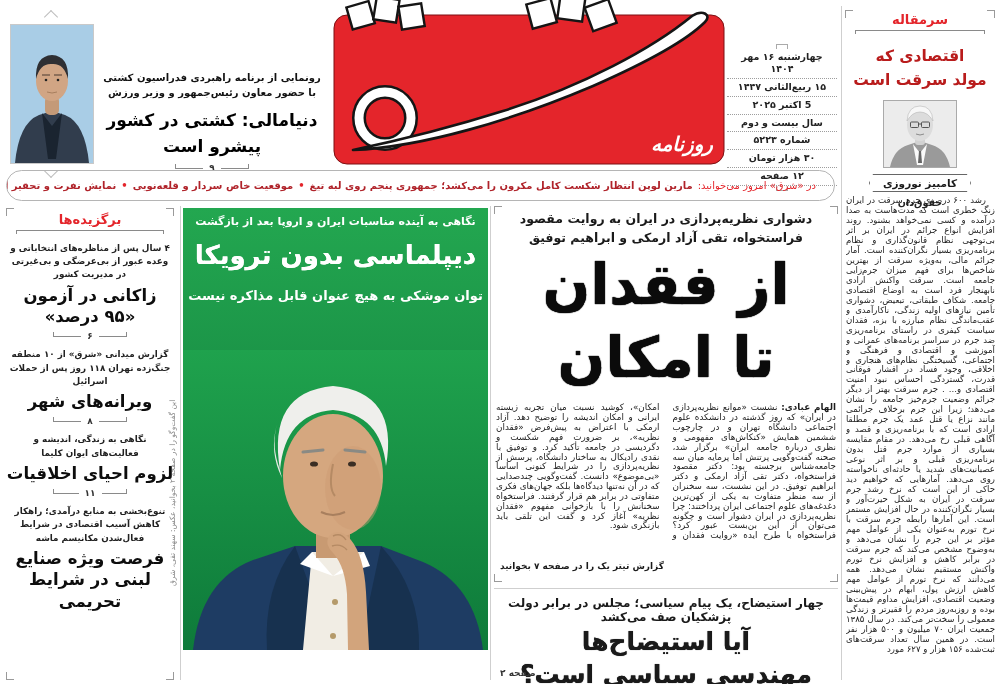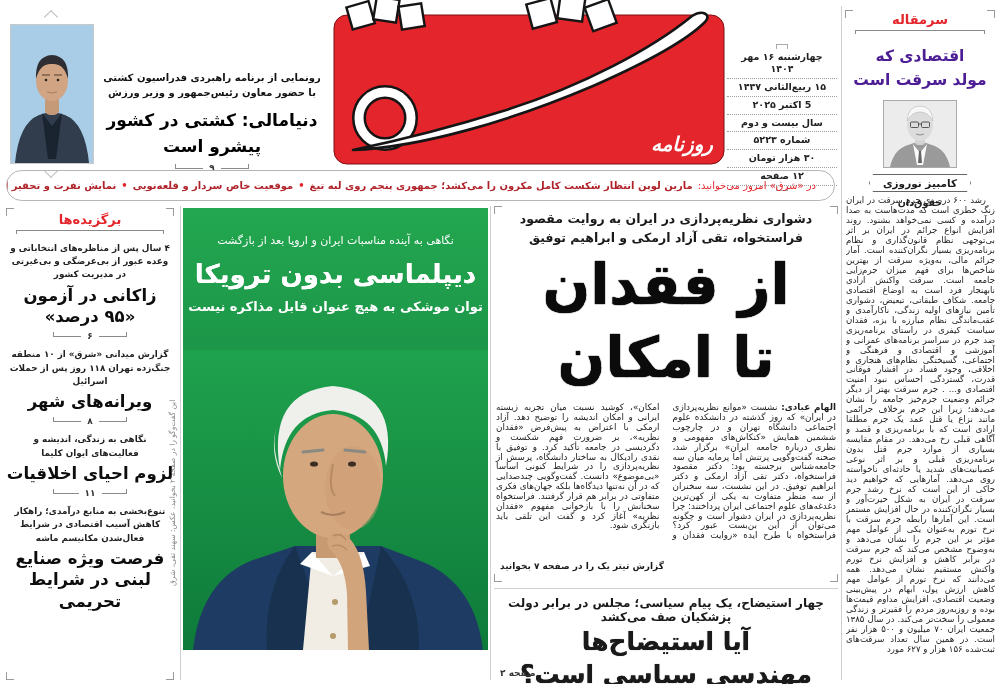--- a/index.html
+++ b/index.html
@@ -42,40 +42,40 @@
   .tk-item{color:#b0232a;font-weight:bold;}
   .tk-b{color:#e4252b;font-weight:bold;}
   
   .hl{left:6px;top:208px;width:168px;height:472px;text-align:center;overflow:hidden;}
   .sec{font-size:13px;font-weight:bold;color:#e4252b;letter-spacing:1px;padding-top:4px;}
   .hl-k{font-size:8.8px;font-weight:bold;color:#222;line-height:1.5;padding:0 3px;}
   .hl-t{font-size:16.5px;font-weight:bold;color:#0d0d0d;line-height:1.3;margin-top:3px;}
   .hl-item{margin-top:7px;}
   
   .card{left:183px;top:208px;width:305px;height:442px;background:linear-gradient(180deg,#23a750 0%,#178a43 55%,#0f7a3a 100%);text-align:center;color:#fff;overflow:hidden;}
-  .cd-k{font-size:11px;font-weight:normal;line-height:1.6;padding-top:24px;}
+  .cd-k{font-size:11px;font-weight:bold;line-height:1.6;padding-top:5px;}
   .cd-t{font-size:26px;font-weight:bold;margin-top:9px;text-shadow:0 0 .5px #fff;}
-  .cd-s{font-size:13px;font-weight:bold;margin-top:10px;}
+  .cd-s{font-size:13px;font-weight:bold;margin-top:18px;}
   .card svg{position:absolute;left:0;bottom:0;}
   .card-cap{left:168px;top:400px;height:250px;writing-mode:vertical-rl;transform:rotate(180deg);font-size:7.5px;color:#8a8a8a;white-space:nowrap;}
   
   .lead{left:494px;top:206px;width:344px;height:376px;text-align:center;}
   .ld-k{font-size:12.5px;font-weight:bold;line-height:1.5;padding-top:4px;}
   .ld-t{font-size:56px;font-weight:bold;line-height:1.32;color:#0b0b0b;text-shadow:0 0 1px #000,0 0 1px #000;}
   .ld-body{margin-top:8px;column-count:2;column-gap:13px;text-align:justify;font-size:8.8px;line-height:1.12;height:152px;overflow:hidden;padding:0 2px;color:#1c1c1c;}
   .ld-by{font-weight:bold;}
   .ld-f{text-align:left;font-size:9px;font-weight:bold;margin-top:6px;padding-left:6px;}
   
   .imp{left:494px;top:588px;width:344px;height:92px;border-top:1px solid #cfcfcf;text-align:center;}
   .imp-k{font-size:12px;font-weight:bold;padding-top:7px;}
   .imp-t{font-size:25px;font-weight:bold;line-height:1.3;margin-top:2px;text-shadow:0 0 .7px #000;}
   .imp-p{position:absolute;left:6px;bottom:3px;font-size:9px;font-weight:bold;color:#333;}
   
   .edbox{left:845px;top:8px;width:150px;text-align:center;}
-  .ed-t{font-size:15.5px;font-weight:bold;line-height:1.55;margin-top:9px;color:#4c1d95;}
+  .ed-t{font-size:15.5px;font-weight:bold;line-height:1.55;margin-top:9px;color:#b91c1c;}
   .ed-photo{width:72px;height:66px;border:1px solid #aaa;margin:8px auto 0 auto;display:block;}
   .plaque{display:inline-block;border:1px solid #666;background:#fff;padding:2px 13px;font-size:10.5px;font-weight:bold;margin-top:6px;clip-path:polygon(4% 0,96% 0,100% 50%,96% 100%,4% 100%,0 50%);}
   .ed-role{font-size:9.5px;font-weight:bold;margin-top:5px;color:#222;}
   .ed-body{left:846px;top:196px;width:149px;height:484px;text-align:justify;font-size:8.6px;line-height:1.16;overflow:hidden;color:#1c1c1c;text-indent:9px;}
 </style>
 </head>
 <body>
 
 <div class="page">
 

